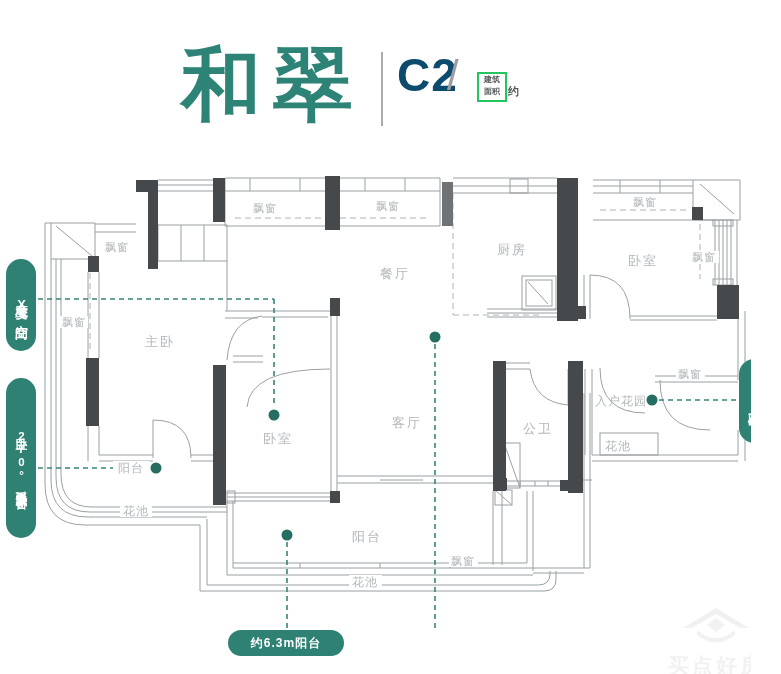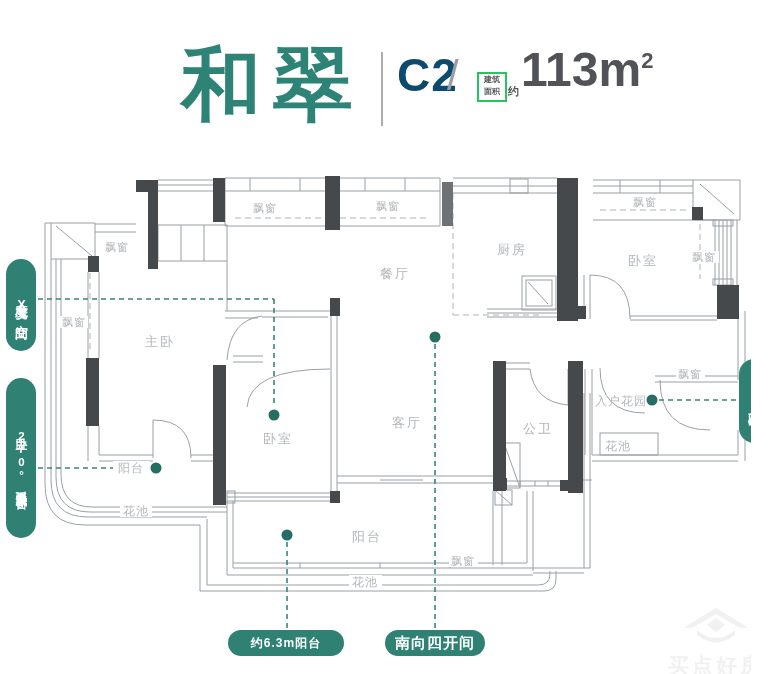--- a/index.html
+++ b/index.html
@@ -51,21 +51,20 @@
 
   <div class="title">和翠</div>
   <div class="hdr-divider"></div>
   <div class="unit-code">C2</div>
   <div class="hdr-slash">/</div>
   <div class="area-box">
     <div>建筑</div>
     <div>面积</div>
   </div>
   <div class="area-approx">约</div>
-  <div class="area-value"><span>113m</span><sup>2</sup></div>
 
   <svg id="plan" width="781" height="674" viewBox="0 0 781 674">
 
     <g class="ln">
 
       <path d="M45,195 H95"></path>
       <path d="M45,195 V456 Q45,497 85,497 H200"></path>
       <path d="M51,231 V452 Q51,489 88,489 H207"></path>
       <path d="M56,231 V449 Q56,484 90,484 H227"></path>
       <path d="M61,231 V446 Q61,479 92,479 H227"></path>
@@ -225,21 +224,20 @@
       <circle class="dot" cx="435" cy="309" r="5.5"></circle>
       <circle class="dot" cx="287" cy="507" r="5.5"></circle>
       <circle class="dot" cx="652" cy="372" r="5.5"></circle>
     </g>
   </svg>
 
   <div class="pill v" id="pill-magic">魔变X空间</div>
   <div class="pill v" id="pill-bay270">主卧270°弧形全景飘窗</div>
   <div class="pill v" id="pill-entry">入户花园</div>
   <div class="pill" id="pill-balcony">约6.3m阳台</div>
-  <div class="pill" id="pill-south">南向四开间</div>
 
   <div id="watermark">
     <svg width="110" height="46" viewBox="0 0 110 46">
       <g fill="#f1f1f2">
         <path d="M22,24 L55,4 L88,24 L79,24 L55,10 L31,24 Z"></path>
         <path d="M55,14 L64,21 L55,28 L46,21 Z"></path>
         <path d="M36,26 Q55,42 74,26 L74,31 Q55,46 36,31 Z"></path>
       </g>
     </svg>
     <div class="cn">买点好房</div>

